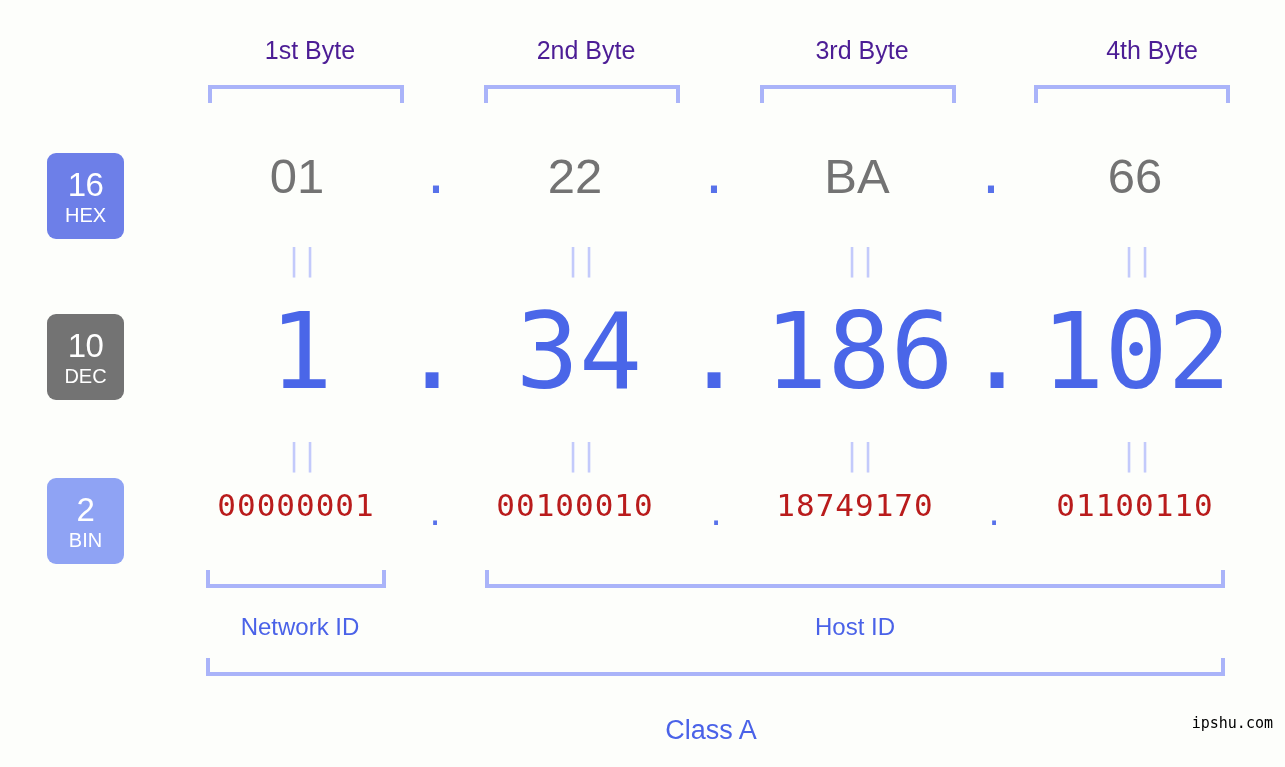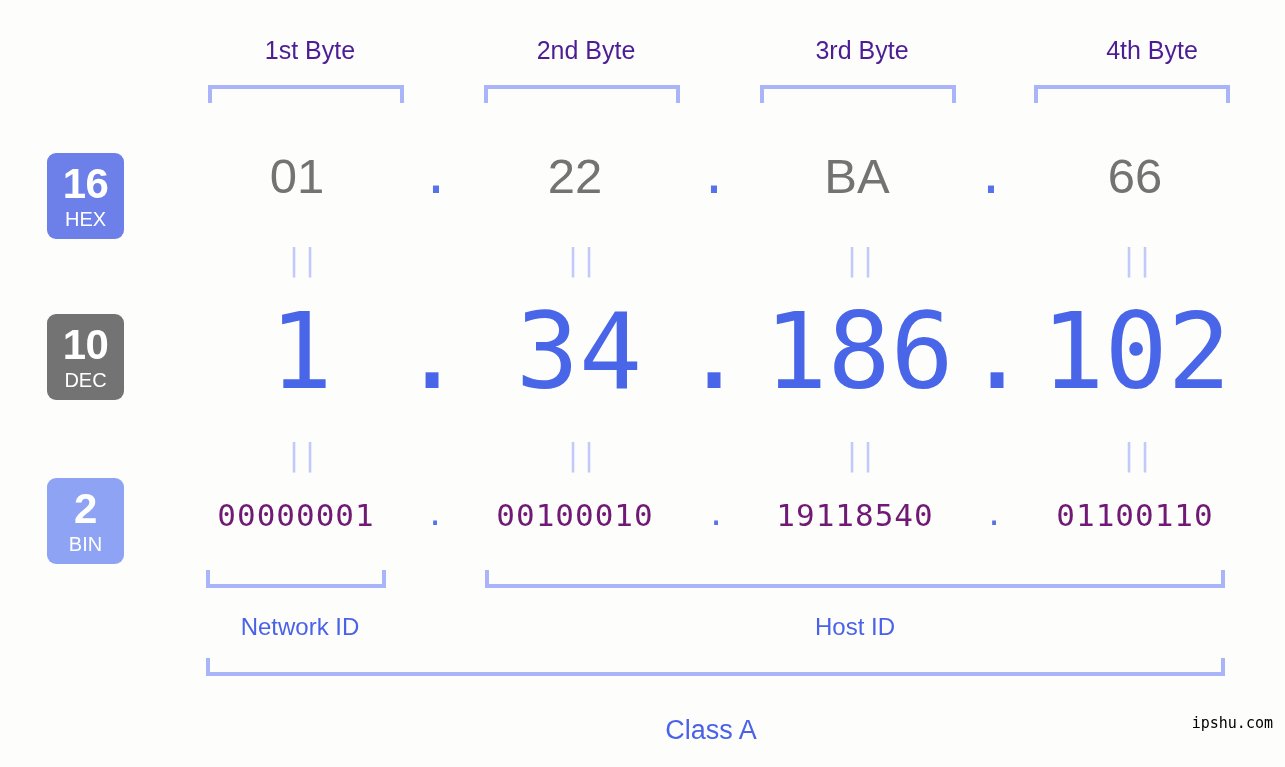--- a/index.html
+++ b/index.html
@@ -61,22 +61,22 @@
     border-radius: 9px;
     color: #ffffff;
     display: flex;
     flex-direction: column;
     align-items: center;
     justify-content: center;
     font-family: "Liberation Sans", sans-serif;
     line-height: 1;
   }
   .badge .num {
-    font-size: 42px;
-    font-weight: 700;
+    font-size: 33px;
+    font-weight: 400;
     letter-spacing: -0.5px;
   }
   .badge .abbr {
     font-size: 20px;
     font-weight: 400;
     margin-top: 4px;
     letter-spacing: 0px;
   }
   #badge-hex { top: 153px; height: 86px; background: #6d7fe8; }
   #badge-dec { top: 314px; height: 86px; background: #737373; }
@@ -132,24 +132,24 @@
     font-size: 105px;
     color: #4a66e8;
     font-family: "DejaVu Sans Mono", monospace;
     line-height: 1;
     text-align: center;
   }
 
   
   .bin-cell {
     position: absolute;
-    top: 500px;
+    top: 490px;
     text-align: center;
     font-size: 31px;
-    color: #701a75;
+    color: #b91c1c;
     font-family: "DejaVu Sans Mono", monospace;
     line-height: 1;
     white-space: nowrap;
     letter-spacing: 1px;
   }
   .bin-dot {
     position: absolute;
     top: 499px;
     font-size: 31px;
     color: #5872ea;
@@ -238,21 +238,21 @@
 
   <div class="eq" style="left:281px; top:440px;">||</div>
   <div class="eq" style="left:560px; top:440px;">||</div>
   <div class="eq" style="left:839px; top:440px;">||</div>
   <div class="eq" style="left:1116px; top:440px;">||</div>
 
   <div class="bin-cell" style="left:185px; width:222px;">00000001</div>
   <div class="bin-dot" style="left:407px; width:56px;">.</div>
   <div class="bin-cell" style="left:464px; width:222px;">00100010</div>
   <div class="bin-dot" style="left:688px; width:56px;">.</div>
-  <div class="bin-cell" style="left:744px; width:222px;">19118540</div>
+  <div class="bin-cell" style="left:744px; width:222px;">18749170</div>
   <div class="bin-dot" style="left:966px; width:56px;">.</div>
   <div class="bin-cell" style="left:1024px; width:222px;">01100110</div>
 
   <div class="bracket-bottom" style="left:206px; top:570px; width:180px;"></div>
   <div class="bracket-bottom" style="left:485px; top:570px; width:740px;"></div>
 
   <div class="id-label" style="left:180px; top:613px; width:240px;">Network ID</div>
   <div class="id-label" style="left:735px; top:613px; width:240px;">Host ID</div>
 
   <div class="bracket-bottom" style="left:206px; top:658px; width:1019px;"></div>

